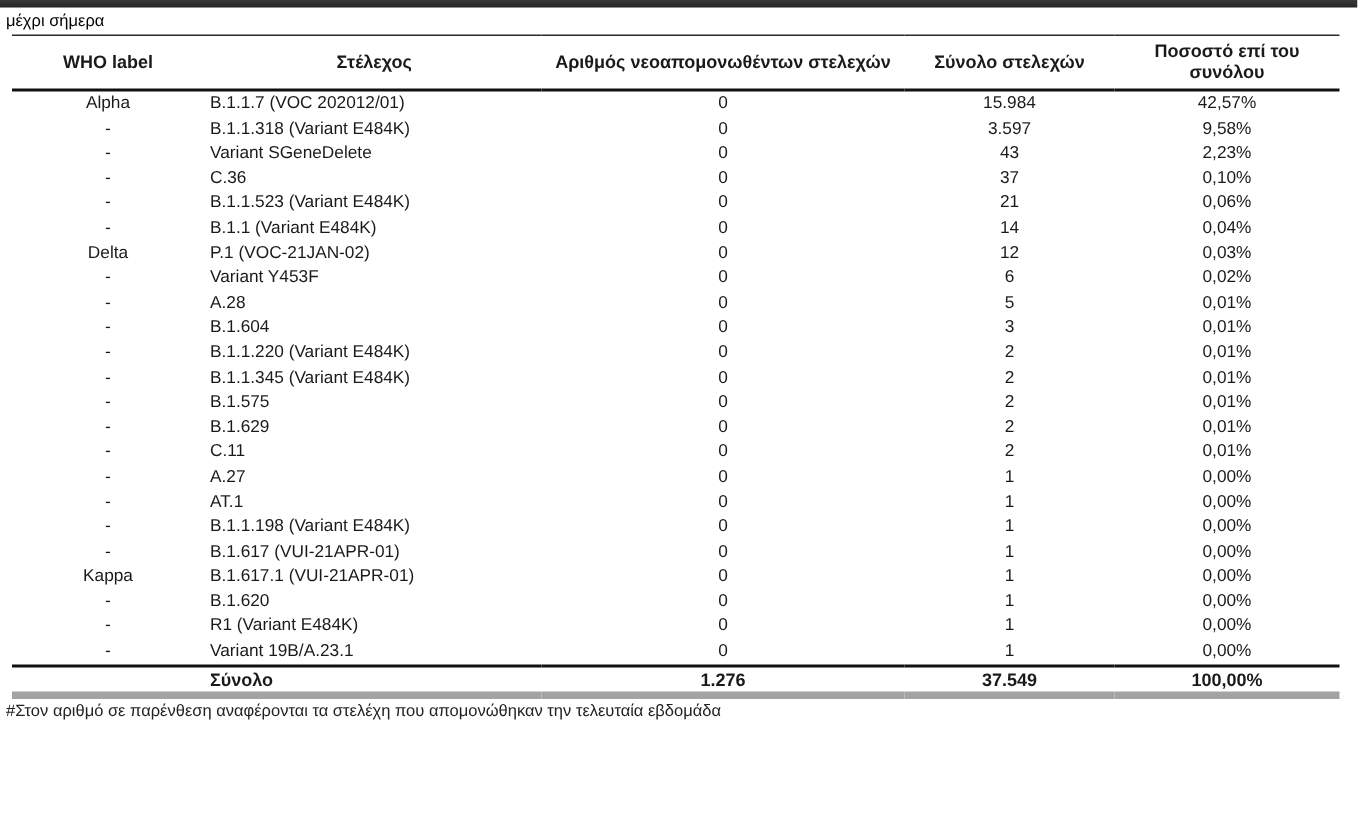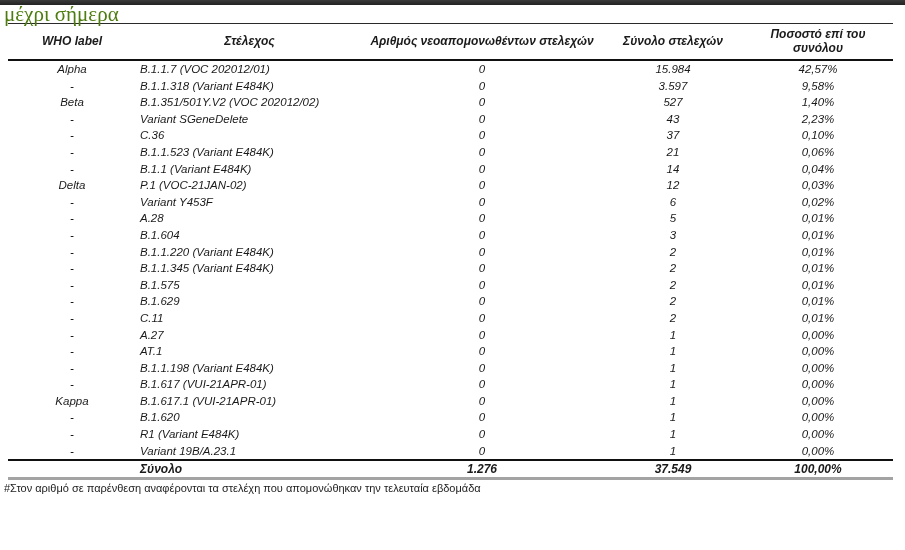--- a/index.html
+++ b/index.html
@@ -9,31 +9,29 @@
     font-family: "Liberation Sans", sans-serif;
     color: #1a1a1a;
   }
   .top-bar {
     width: 905px; height: 5px;
     background: linear-gradient(to bottom, #3a3a3a, #222222);
   }
   .caption {
     margin: 1px 0 0 4px;
     height: 17px;
-    font-size: 21px;
+    font-size: 11px;
     line-height: 17px;
-    color: #4d7c0f;
-    font-family: Liberation Serif, serif;
+    color: #000000;
   }
   .table-wrap { margin-left: 8px; width: 885px; }
   table {
     border-collapse: collapse;
     table-layout: fixed;
     width: 885px;
-    font-style: italic;
   }
   col.c0 { width: 128px; }
   col.c1 { width: 225px; }
   col.c2 { width: 242px; }
   col.c3 { width: 140px; }
   col.c4 { width: 150px; }
   thead th {
     border-top: 1px solid #2a2a2a;
     border-bottom: 2px solid #111;
     font-size: 12px;
@@ -50,21 +48,21 @@
     line-height: 16.6px;
     height: 16.6px;
     padding: 0 2px;
     text-align: center;
     white-space: nowrap;
     overflow: hidden;
   }
   tbody td.c1 { text-align: left; padding-left: 4px; }
   tr.total-row td {
     border-top: 2px solid #111;
-    border-bottom: 3px solid #a3a3a3;
+    border-bottom: 5px solid #a3a3a3;
     font-weight: bold;
     font-size: 12px;
     height: 16px;
     line-height: 16px;
   }
   sup.fn {
     font-size: 8px;
     vertical-align: super;
     line-height: 0;
   }
@@ -110,27 +108,20 @@
           <td class="c4">42,57%</td>
         </tr>
         <tr>
           <td class="c0">-</td>
           <td class="c1">B.1.1.318 (Variant E484K)</td>
           <td class="c2">0</td>
           <td class="c3">3.597</td>
           <td class="c4">9,58%</td>
         </tr>
         <tr>
-          <td class="c0">Beta</td>
-          <td class="c1">B.1.351/501Y.V2 (VOC 202012/02)</td>
-          <td class="c2">0</td>
-          <td class="c3">527</td>
-          <td class="c4">1,40%</td>
-        </tr>
-        <tr>
           <td class="c0">-</td>
           <td class="c1">Variant SGeneDelete</td>
           <td class="c2">0</td>
           <td class="c3">43</td>
           <td class="c4">2,23%</td>
         </tr>
         <tr>
           <td class="c0">-</td>
           <td class="c1">C.36</td>
           <td class="c2">0</td>

